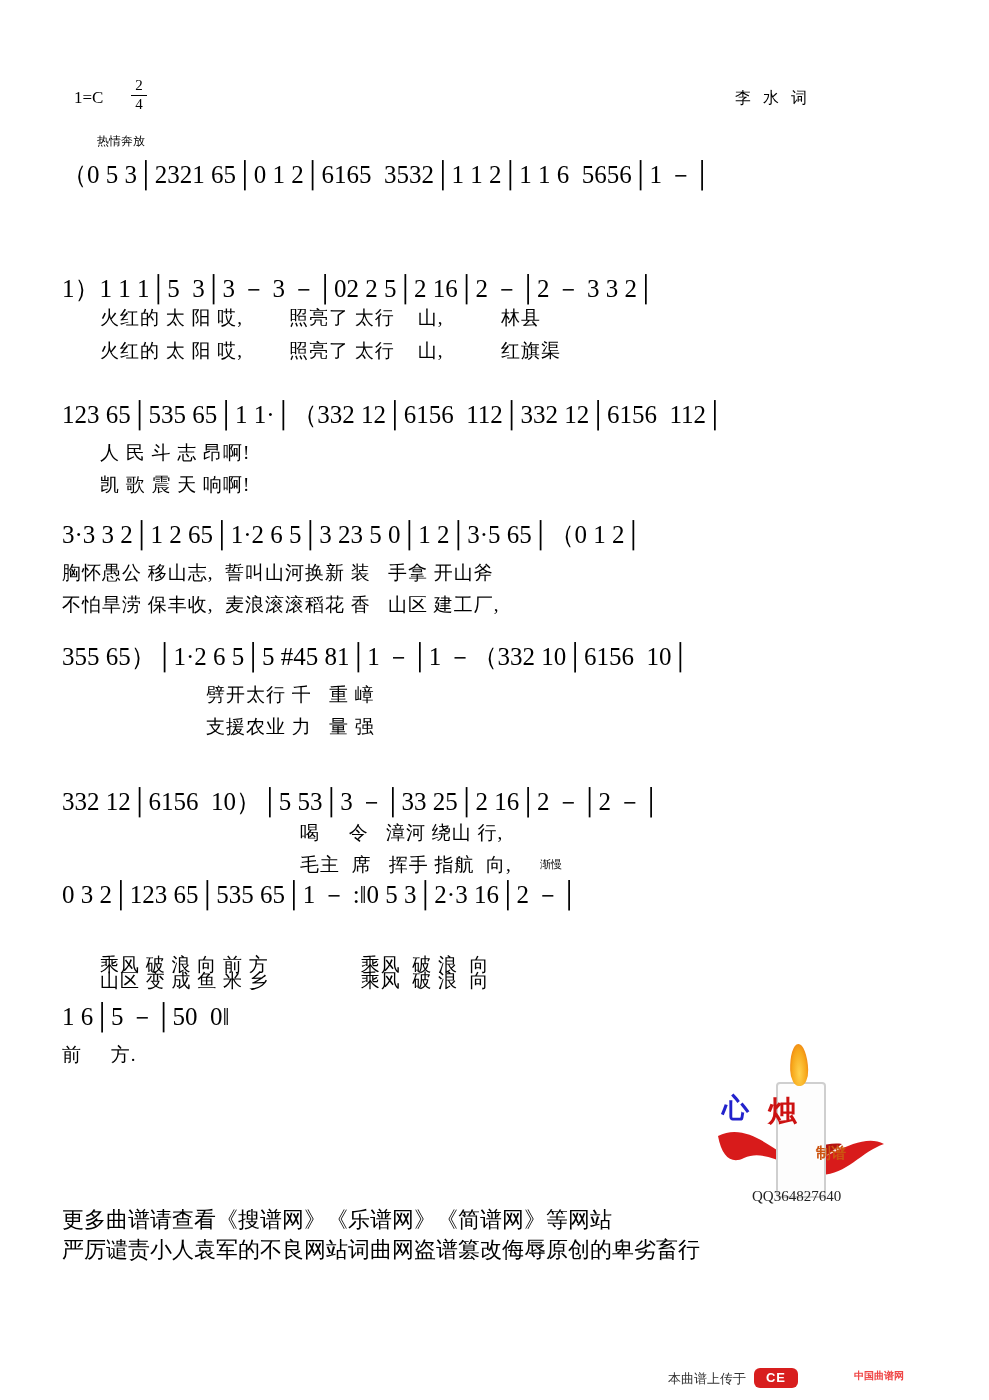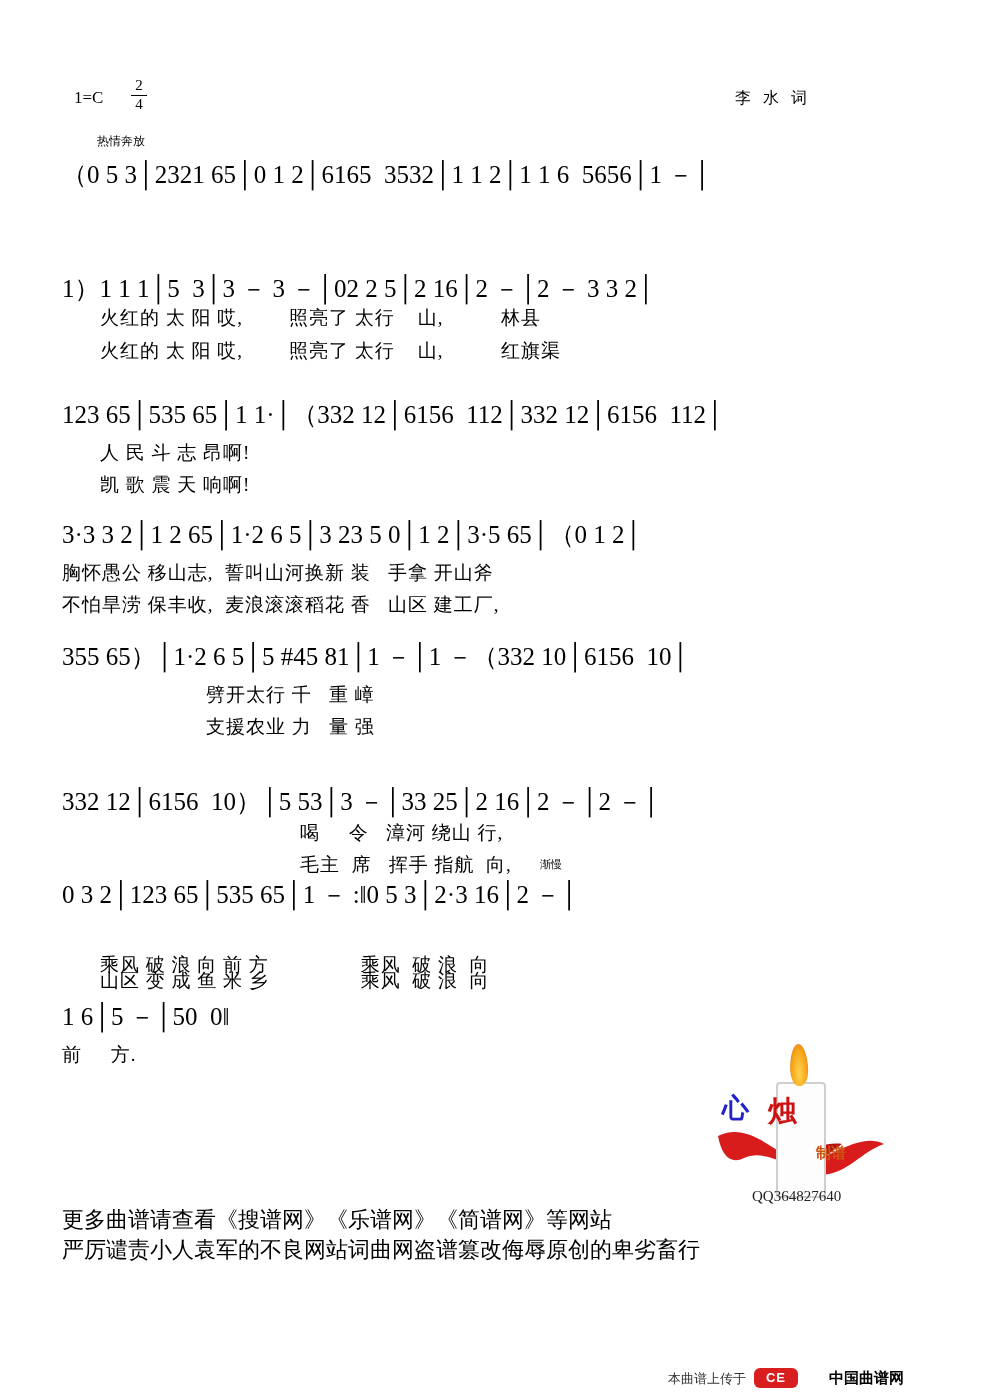--- a/index.html
+++ b/index.html
@@ -113,21 +113,21 @@
     font-size:13px;font-family:"Liberation Serif", serif;color:#333;
   }
   .bottombar .cbadge{
     position:absolute;right:120px;top:4px;
     width:44px;height:20px;background:#d81e1e;color:#fff;
     font-size:13px;font-weight:bold;text-align:center;line-height:20px;
     border-radius:6px;letter-spacing:1px;
   }
   .bottombar .site{
     position:absolute;right:14px;top:5px;
-    font-size:15px;font-family:"Liberation Serif", serif;color:#000000;font-weight:bold;
+    font-size:10px;font-family:"Liberation Serif", serif;color:#ef4444;font-weight:bold;
   }
 </style>
 </head>
 <body>
 
 <div class="page">
 
 
   <div class="key-sig">1=C</div>
 

